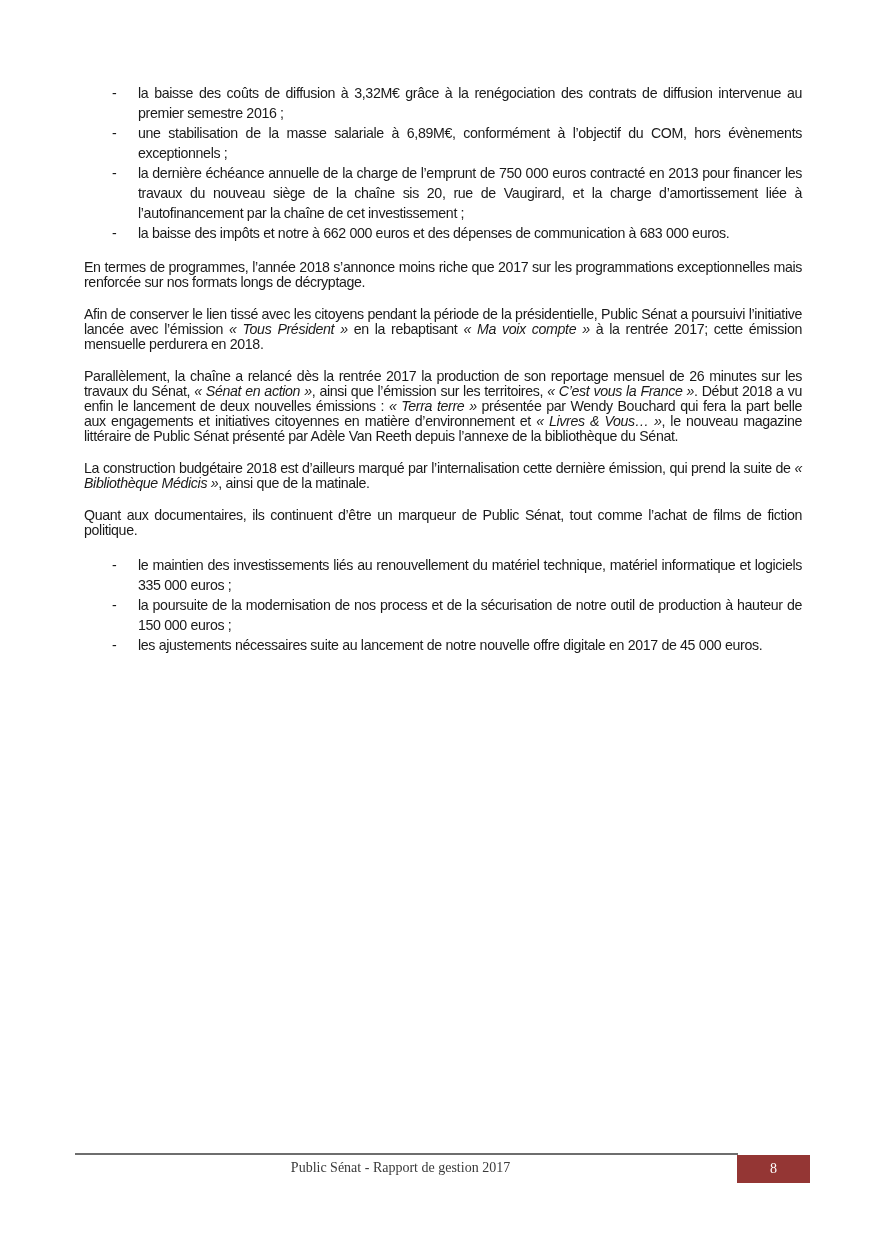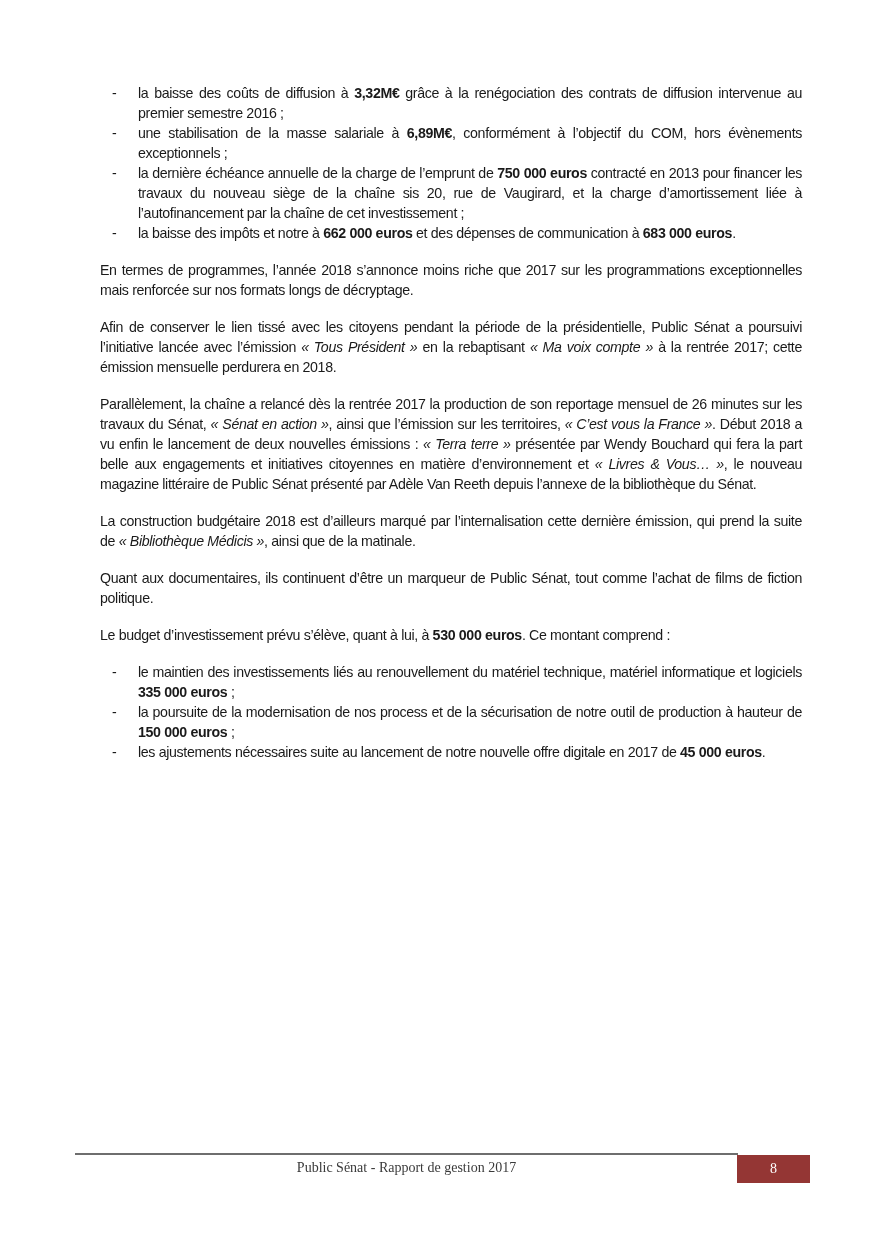--- a/index.html
+++ b/index.html
@@ -1,28 +1,28 @@
 <!DOCTYPE html>
 <html><head>
 <meta charset="utf-8">
 <style>
   html, body { margin: 0; padding: 0; background: #ffffff; }
   body { width: 886px; height: 1253px; position: relative; overflow: hidden;
          font-family: "Liberation Sans", sans-serif; color: #1a1a1a; }
   .page { position: absolute; left: 0; top: 0; width: 886px; height: 1253px; }
   .body-text { position: absolute; left: 84px; top: 83px; width: 718px;
                font-size: 14.2px; letter-spacing: -0.35px; word-spacing: 0px; }
-  .body-text p { margin: 0 0 17px 16px; line-height: 20px; text-align: justify; }
+  .body-text p { margin: 0 0 17px 0; line-height: 15px; text-align: justify; }
   ul.dash { list-style: none; margin: 0 0 17px 0; padding: 0; }
   ul.dash li { position: relative; padding-left: 54px; line-height: 20px; text-align: justify; }
   ul.dash li .dash-mark { position: absolute; left: 28px; top: 0; }
-  b { font-weight: bold; }
+  b { font-weight: normal; }
   i { font-style: italic; }
   .footer-rule { position: absolute; left: 75px; top: 1153px; width: 663px; height: 2px; background: #6e6e6e; }
-  .footer-title { position: absolute; left: 75px; width: 663px; top: 1160px; text-align: center;
+  .footer-title { position: absolute; left: 69px; width: 663px; top: 1160px; text-align: center;
                   font-family: "Liberation Serif", serif; font-size: 14px; color: #3a3a3a; }
   .page-box { position: absolute; left: 737px; top: 1155px; width: 73px; height: 28px; background: #943634;
               color: #ffffff; font-family: "Liberation Serif", serif; font-size: 14px;
               display: flex; align-items: center; justify-content: center; }
 </style>
 </head>
 <body>
 
 <div class="page">
   <div class="body-text">
@@ -31,21 +31,20 @@
         <li><span class="dash-mark">-</span><span>une stabilisation de la masse salariale à </span><b>6,89M€</b><span>, conformément à l’objectif du COM, hors évènements exceptionnels ;</span></li>
         <li><span class="dash-mark">-</span><span>la dernière échéance annuelle de la charge de l’emprunt de </span><b>750 000 euros</b><span> contracté en 2013 pour financer les travaux du nouveau siège de la chaîne sis 20, rue de Vaugirard, et la charge d’amortissement liée à l’autofinancement par la chaîne de cet investissement ;</span></li>
         <li><span class="dash-mark">-</span><span>la baisse des impôts et notre à </span><b>662 000 euros</b><span> et des dépenses de communication à </span><b>683 000 euros</b><span>.</span></li>
       </ul>
     <div>
         <p><span>En termes de programmes, l’année 2018 s’annonce moins riche que 2017 sur les programmations exceptionnelles mais renforcée sur nos formats longs de décryptage.</span></p>
         <p><span>Afin de conserver le lien tissé avec les citoyens pendant la période de la présidentielle, Public Sénat a poursuivi l’initiative lancée avec l’émission </span><i>« Tous Président »</i><span> en la rebaptisant </span><i>« Ma voix compte »</i><span> à la rentrée 2017; cette émission mensuelle perdurera en 2018.</span></p>
         <p><span>Parallèlement, la chaîne a relancé dès la rentrée 2017 la production de son reportage mensuel de 26 minutes sur les travaux du Sénat, </span><i>« Sénat en action »</i><span>, ainsi que l’émission sur les territoires, </span><i>« C’est vous la France »</i><span>. Début 2018 a vu enfin le lancement de deux nouvelles émissions : </span><i>« Terra terre »</i><span> présentée par Wendy Bouchard qui fera la part belle aux engagements et initiatives citoyennes en matière d’environnement et </span><i>« Livres &amp; Vous… »</i><span>,  le nouveau magazine littéraire de Public Sénat présenté par Adèle Van Reeth depuis l’annexe de la bibliothèque du Sénat.</span></p>
         <p><span>La construction budgétaire 2018 est d’ailleurs marqué par l’internalisation cette dernière émission, qui prend la suite de </span><i>« Bibliothèque Médicis »</i><span>, ainsi que de la matinale.</span></p>
         <p><span>Quant aux documentaires, ils continuent d’être un marqueur de Public Sénat, tout comme l’achat de films de fiction politique.</span></p>
-        <p><span>Le budget d’investissement prévu s’élève, quant à lui, à </span><b>530 000 euros</b><span>. Ce montant comprend :</span></p>
       </div>
     <ul class="dash">
         <li><span class="dash-mark">-</span><span>le maintien des investissements liés au renouvellement du matériel technique, matériel informatique et logiciels </span><b>335 000 euros</b><span> ;</span></li>
         <li><span class="dash-mark">-</span><span>la poursuite de la modernisation de nos process et de la sécurisation de notre outil de production à hauteur de </span><b>150 000 euros</b><span> ;</span></li>
         <li><span class="dash-mark">-</span><span> les ajustements nécessaires suite au lancement de notre nouvelle offre digitale en 2017 de </span><b>45 000 euros</b><span>.</span></li>
       </ul>
   </div>
 
   <div class="footer-rule"></div>
   <div class="footer-title">Public Sénat -  Rapport de gestion 2017</div>

